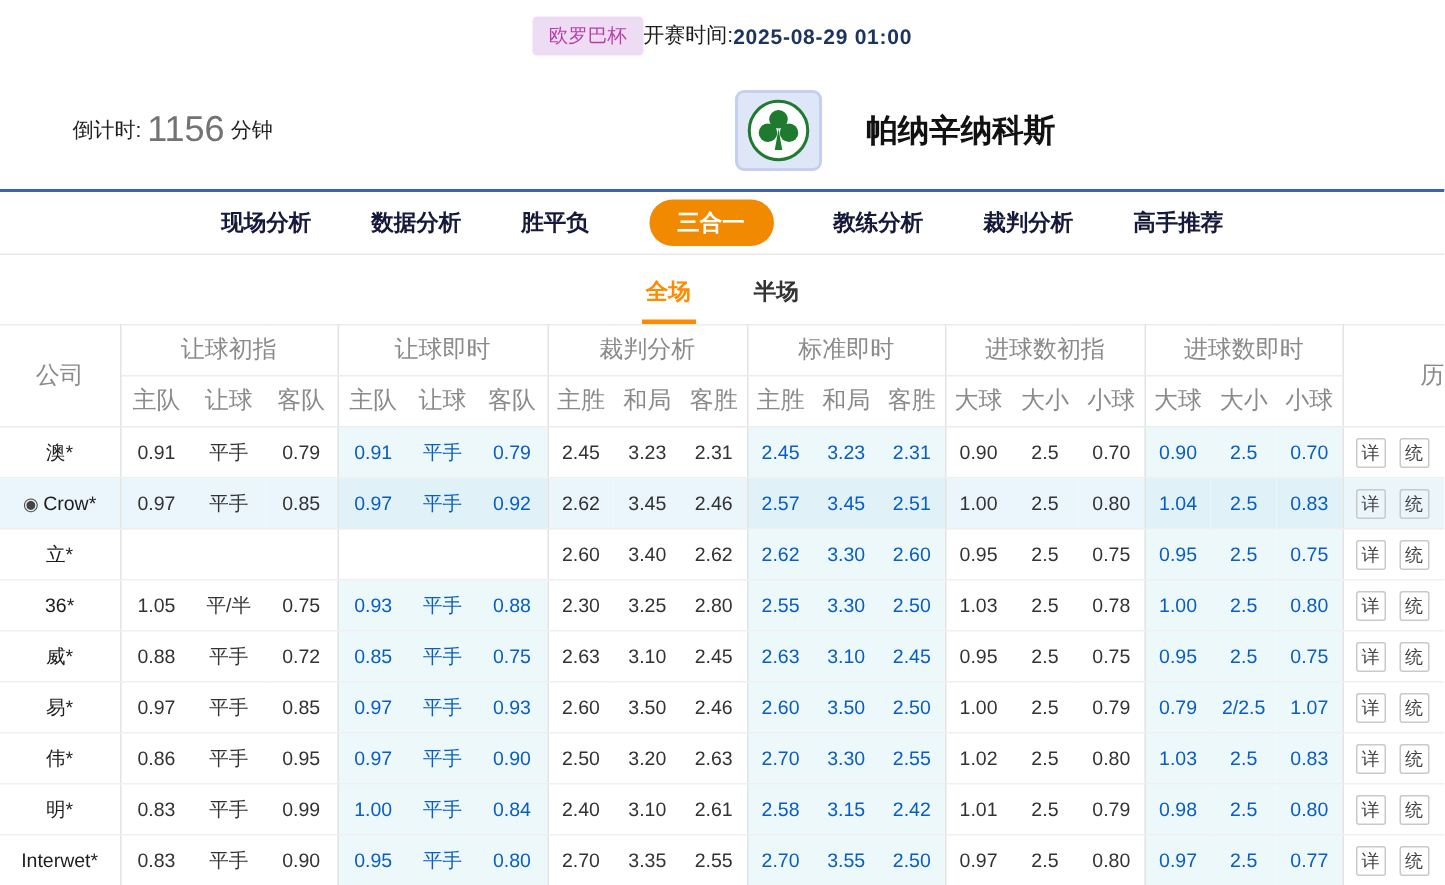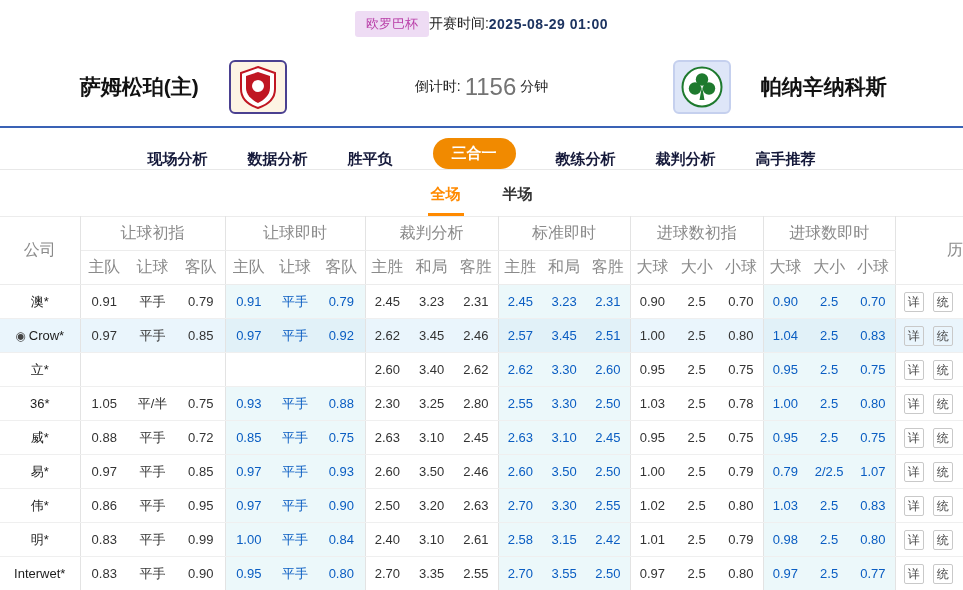--- a/index.html
+++ b/index.html
@@ -19,21 +19,21 @@
   .teams { height:78px; display:flex; align-items:center; background:#fff; }
   .team { flex:1; display:flex; align-items:center; justify-content:center; gap:30px; }
   .team-name { font-size:21px; font-weight:bold; color:#111; }
   .logo-box { width:58px; height:54px; border-radius:6px; display:flex; align-items:center; justify-content:center; flex:0 0 auto; }
   .logo-home { background:#fdf4e4; border:2px solid #4a4090; }
   .logo-away { background:#dee6f8; border:2px solid #c5d0ee; }
   .countdown { width:230px; display:flex; align-items:center; justify-content:center; gap:4px; font-size:14px; color:#222; }
   .cd-num { font-size:24px; font-weight:normal; color:#737373; }
   
   .main-nav { border-top:2px solid #3a62b5; border-bottom:1px solid #e8e8e8; height:44px;
-    display:flex; align-items:flex-end; justify-content:center; gap:40px; background:#fff; }
+    display:flex; align-items:center; justify-content:center; gap:40px; background:#fff; }
   .nav-item { font-size:15px; font-weight:bold; color:#15193a; text-decoration:none; cursor:pointer; white-space:nowrap; }
   .nav-item.active { background:#f18a00; color:#fff; border-radius:16px; padding:6px 19px; }
   
   .subnav { height:46px; display:flex; align-items:flex-end; justify-content:center; gap:36px; background:#fff; padding-bottom:0; }
   .subtab { font-size:15px; font-weight:bold; color:#333; text-decoration:none; cursor:pointer; padding:10px 3px 9px; border-bottom:3px solid transparent; }
   .subtab.active { color:#ff8a00; border-bottom-color:#ff8a00;font-family:Liberation Serif, serif; }
   
   .table-wrap { width:963px; overflow:hidden; }
   table { border-collapse:collapse; table-layout:fixed; width:1030px; font-size:13px; }
   thead tr { border-top:1px solid #ececec; }
@@ -53,30 +53,20 @@
 </head>
 <body>
 
 <div class="topbar">
   <span class="badge">欧罗巴杯</span>
   <span class="start-label">开赛时间:</span>
   <span class="start-time">2025-08-29 01:00</span>
 </div>
 
 <div class="teams">
-  <div class="team">
-    <span class="team-name">萨姆松珀(主)</span>
-    <div class="logo-box logo-home">
-      <svg width="40" height="44" viewBox="0 0 40 44">
-        <path d="M20 2 L37 8 V24 C37 34 29 40 20 43 C11 40 3 34 3 24 V8 Z" fill="#ffffff" stroke="#c01622" stroke-width="2"></path>
-        <path d="M20 7 L32 11 V23 C32 30 26 35 20 38 C14 35 8 30 8 23 V11 Z" fill="#c01622"></path>
-        <circle cx="20" cy="21" r="6" fill="#ffffff"></circle>
-      </svg>
-    </div>
-  </div>
   <div class="countdown">
     <span>倒计时:</span>
     <span class="cd-num">1156</span>
     <span>分钟</span>
   </div>
   <div class="team">
     <div class="logo-box logo-away">
       <svg width="42" height="42" viewBox="0 0 42 42">
         <circle cx="21" cy="21" r="19.5" fill="#ffffff" stroke="#1e7a2e" stroke-width="2"></circle>
         <circle cx="21" cy="13.5" r="6.2" fill="#1e7a2e"></circle>

